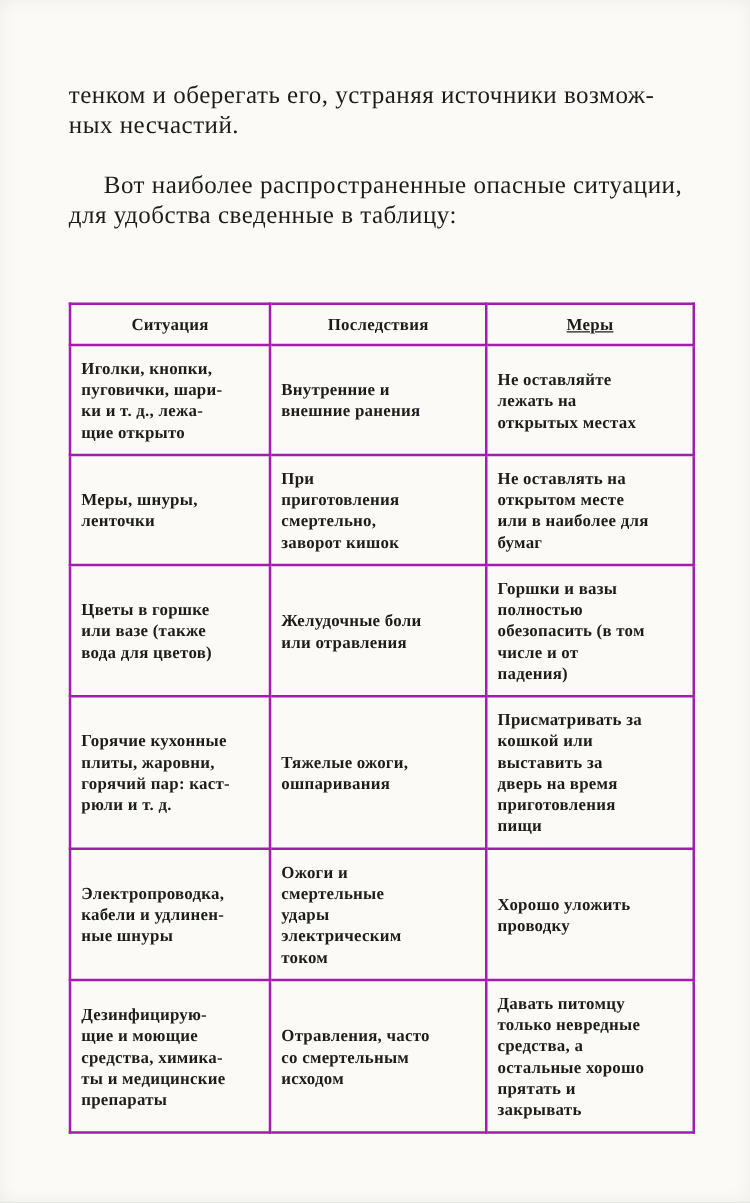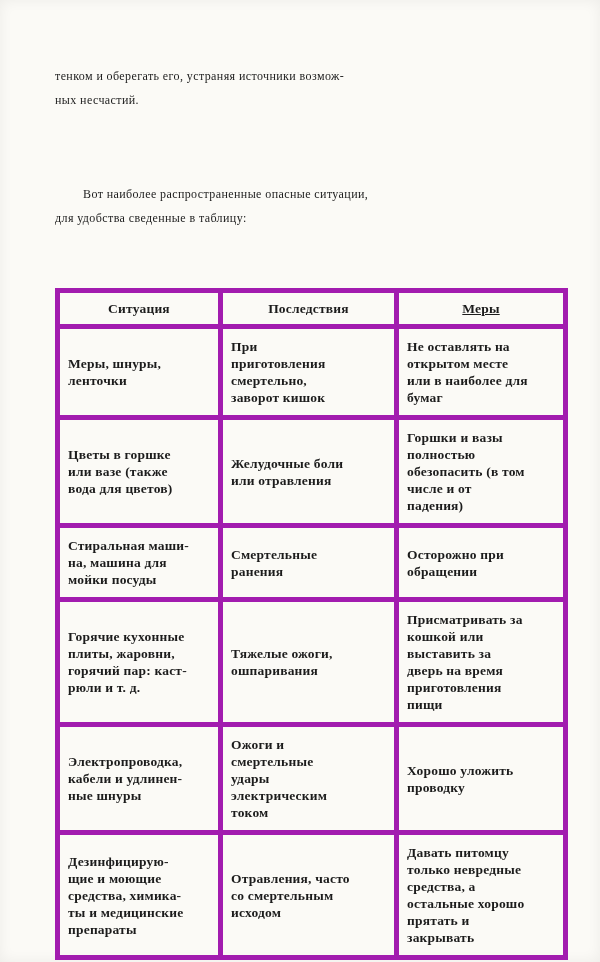--- a/index.html
+++ b/index.html
@@ -13,43 +13,42 @@
     width: 600px;
     height: 962px;
     margin: 0 auto;
     background: #fbfaf6;
     color: #1c1c1c;
     overflow: hidden;
     box-shadow: inset 0 0 14px rgba(0,0,0,0.06);
   }
   .body-text {
     margin: 40px 50px 0 55px;
-    font-size: 12px;
+    font-size: 20px;
     line-height: 24px;
     letter-spacing: 0.4px;
     white-space: pre-line;
   }
   .para-indent {
     text-indent: 28px;
-    margin-top: 46px;
   }
   .hazard-table {
     margin: 34px 0 0 55px;
     border-collapse: collapse;
     border: 2px solid #1a1a1a;
     width: 477px;
     table-layout: fixed;
     font-size: 13.5px;
     line-height: 17px;
     font-weight: bold;
     letter-spacing: 0.2px;
   }
   .hazard-table th,
   .hazard-table td {
-    border: 5px solid #a21caf;
+    border: 2px solid #a21caf;
     padding: 9px 8px;
     vertical-align: middle;
     white-space: pre-line;
   }
   .hazard-table th {
     text-align: center;
     padding: 7px 4px;
     font-weight: bold;
   }
   .col-situation   { width: 150px; }
@@ -71,20 +70,31 @@
   <table class="hazard-table">
     <thead>
       <tr>
         <th class="col-situation">Ситуация</th>
         <th class="col-consequence">Последствия</th>
         <th class="col-measures">Меры</th>
       </tr>
     </thead>
     <tbody>
       <tr>
+        <td>Иголки, кнопки,
+пуговички, шари-
+ки и т. д., лежа-
+щие открыто</td>
+        <td>Внутренние и
+внешние ранения</td>
+        <td>Не оставляйте
+лежать на
+открытых местах</td>
+      </tr>
+      <tr>
         <td>Меры, шнуры,
 ленточки</td>
         <td>При
 приготовления
 смертельно,
 заворот кишок</td>
         <td>Не оставлять на
 открытом месте
 или в наиболее для
 бумаг</td>
@@ -93,29 +103,20 @@
         <td>Цветы в горшке
 или вазе (также
 вода для цветов)</td>
         <td>Желудочные боли
 или отравления</td>
         <td>Горшки и вазы
 полностью
 обезопасить (в том
 числе и от
 падения)</td>
-      </tr>
-      <tr>
-        <td>Стиральная маши-
-на, машина для
-мойки посуды</td>
-        <td>Смертельные
-ранения</td>
-        <td>Осторожно при
-обращении</td>
       </tr>
       <tr>
         <td>Горячие кухонные
 плиты, жаровни,
 горячий пар: каст-
 рюли и т. д.</td>
         <td>Тяжелые ожоги,
 ошпаривания</td>
         <td>Присматривать за
 кошкой или

